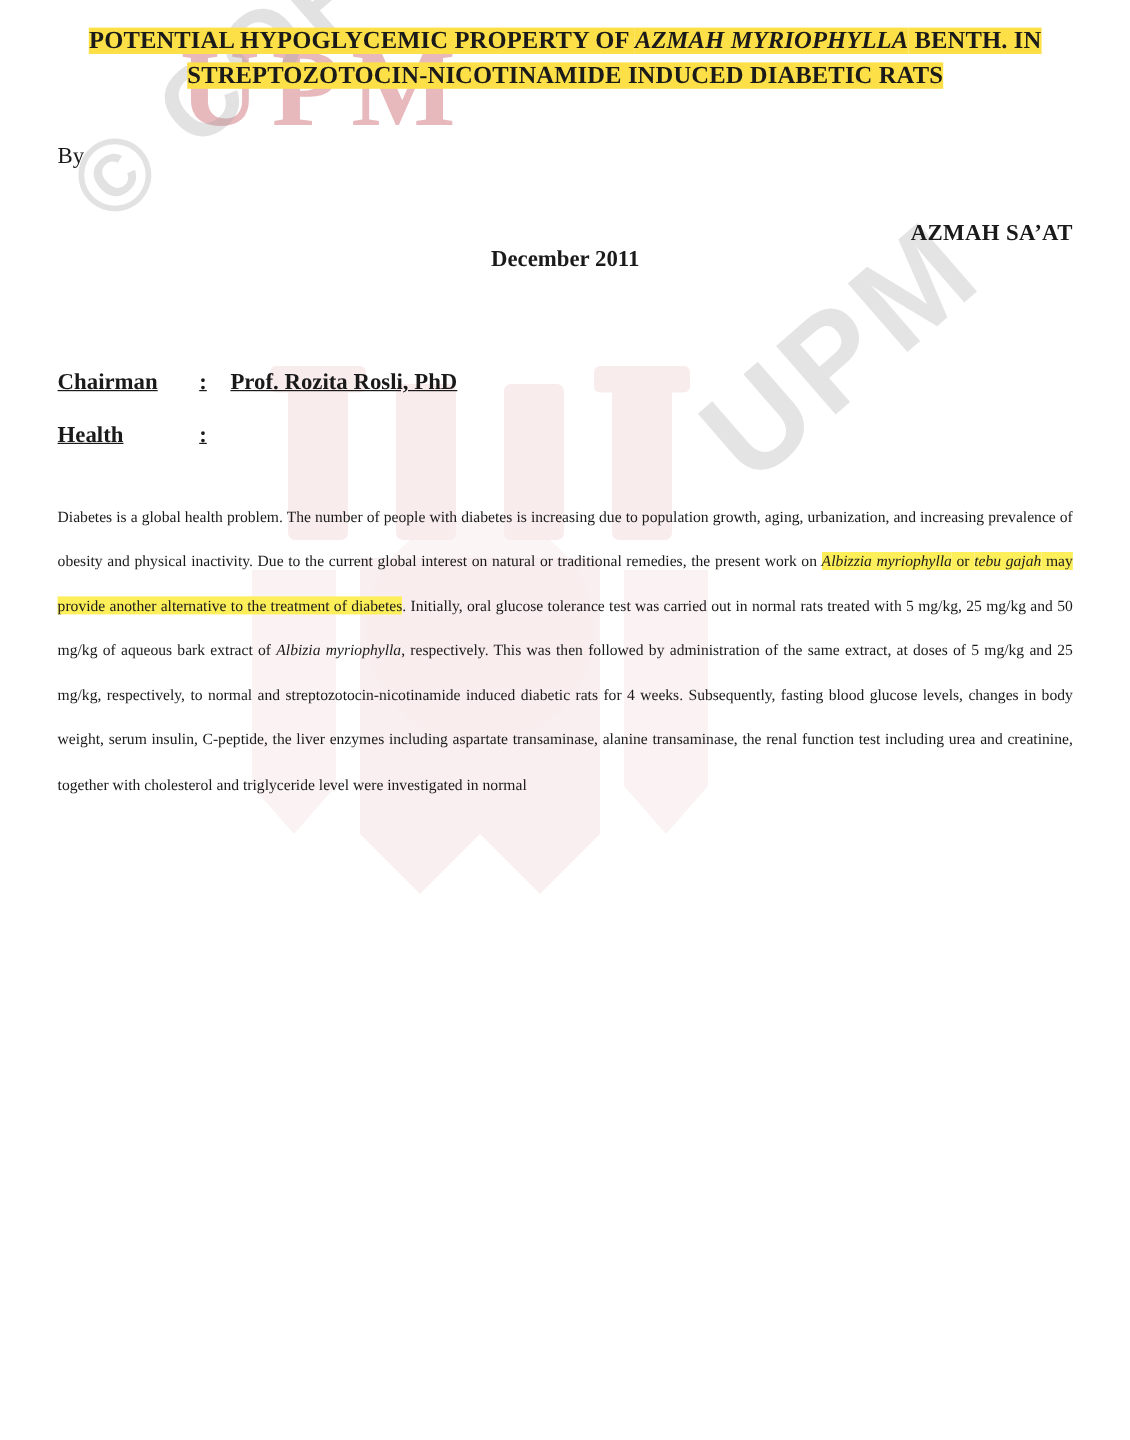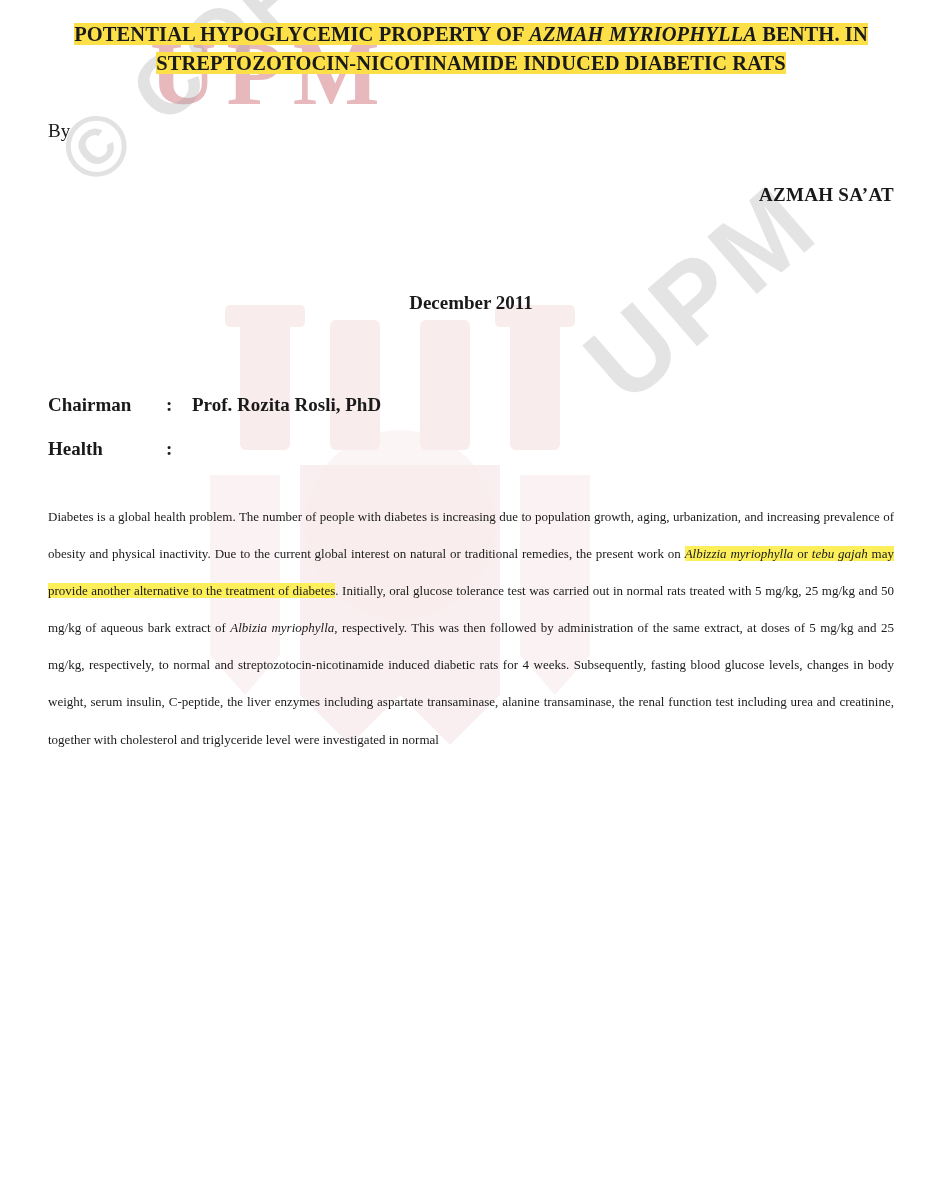--- a/index.html
+++ b/index.html
@@ -106,26 +106,26 @@
     text-align: right;
     font-size: 19px;
     font-weight: bold;
     margin-top: 42px;
     letter-spacing: 0.3px;
   }
   .date {
     text-align: center;
     font-size: 19px;
     font-weight: bold;
-    margin-top: 86px;
   }
 
   .meta {
     margin-top: 80px;
     font-size: 19px;
+    text-decoration: underline;
   }
   .meta-row {
     display: flex;
     align-items: baseline;
     font-weight: bold;
     margin-bottom: 22px;
   }
   .meta-label {
     width: 118px;
     flex: 0 0 118px;

